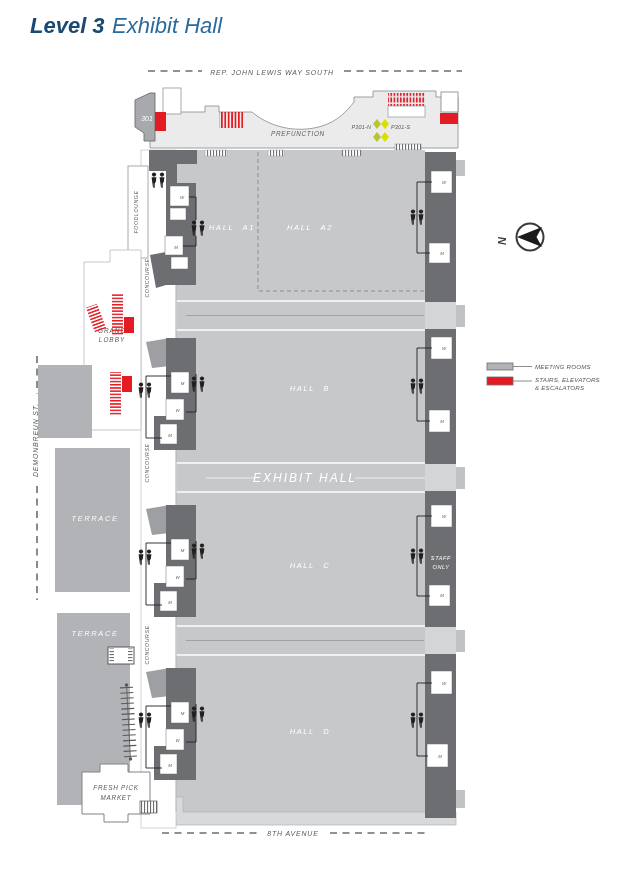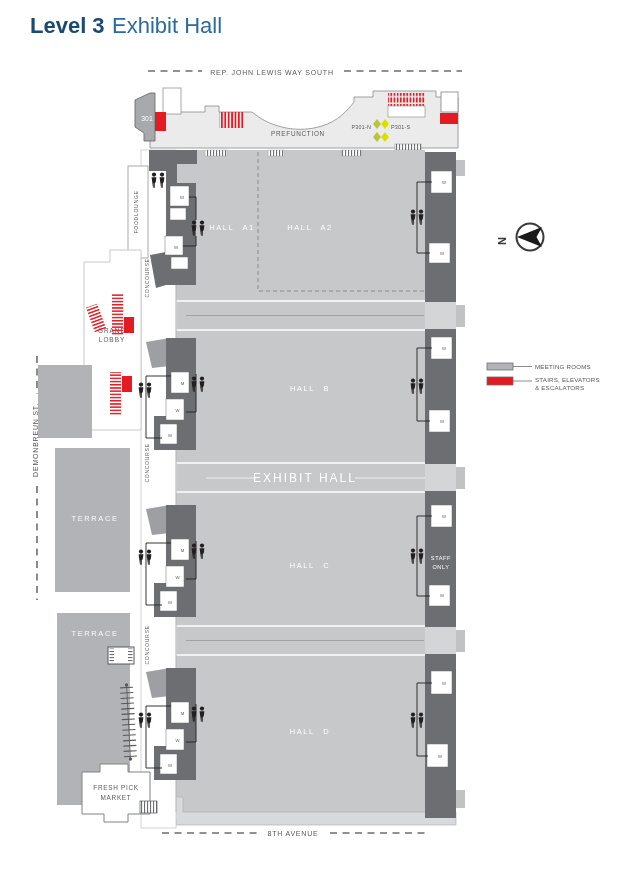--- a/index.html
+++ b/index.html
@@ -1,16 +1,16 @@
 <!DOCTYPE html>
 <html><head>
 <meta charset="utf-8">
 <style>
   html,body{margin:0;padding:0;background:#fff;}
-  .page{position:relative;width:626px;height:872px;background:#fff;overflow:hidden;}
+  .page{position:relative;width:626px;height:872px;background:#fff;overflow:hidden;font-style:italic;}
   svg{position:absolute;left:0;top:0;}
   text{font-family:"Liberation Sans",sans-serif;}
   .title-bold{font-size:22px;font-weight:bold;fill:#1a4a73;}
   .title-light{font-size:22px;fill:#2a6b9d;}
   .t-street{font-size:7px;fill:#58595b;letter-spacing:.8px;text-anchor:middle;}
   .t-hall{font-size:7.5px;fill:#fff;letter-spacing:1.6px;word-spacing:5px;text-anchor:middle;}
   .t-exhibit{font-size:12px;fill:#fff;letter-spacing:2px;text-anchor:middle;}
   .t-tiny{font-size:4.3px;fill:#58595b;text-anchor:middle;}
   .t-p301{font-size:5.4px;fill:#58595b;letter-spacing:.2px;}
   .t-vert{font-size:5.2px;fill:#58595b;letter-spacing:.6px;text-anchor:middle;}

